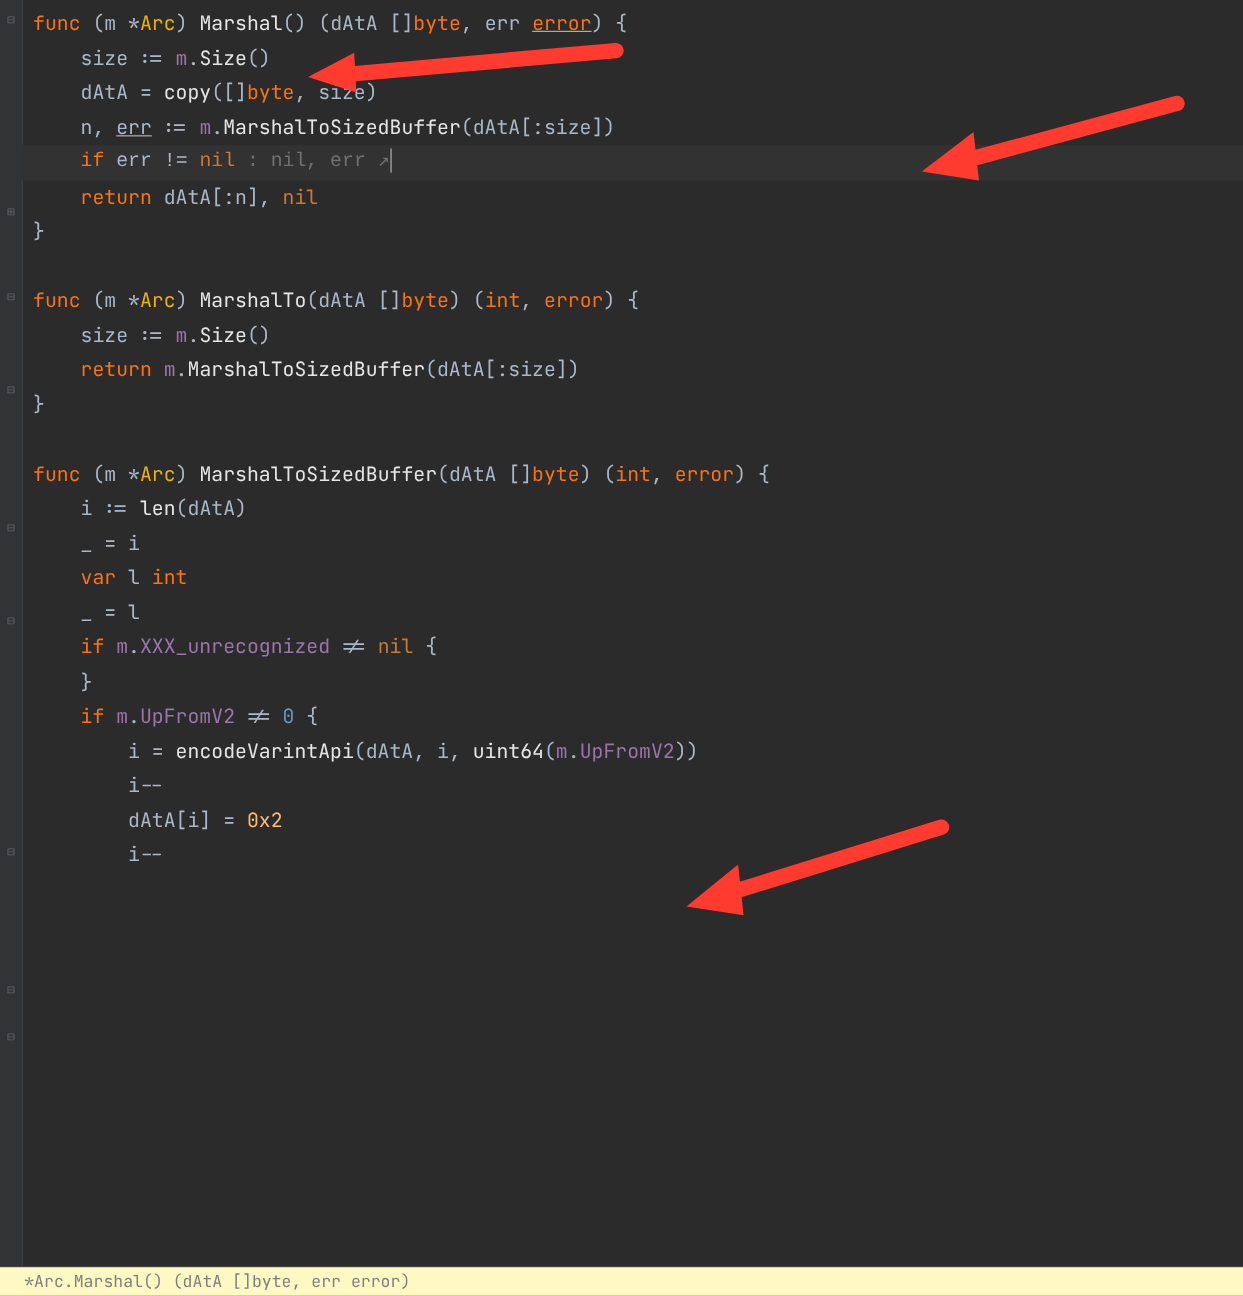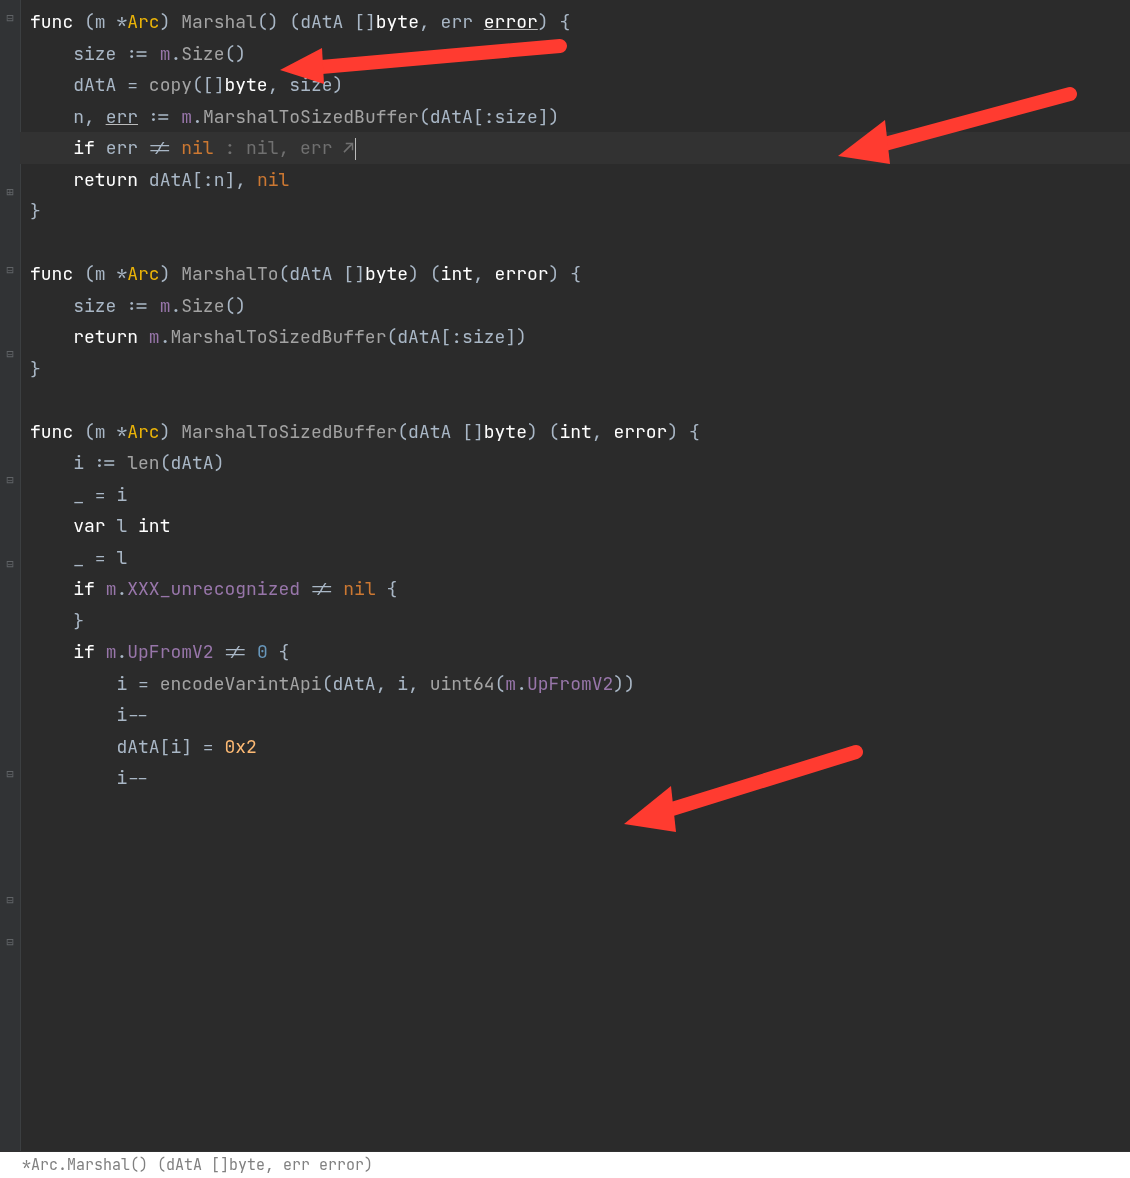--- a/index.html
+++ b/index.html
@@ -35,24 +35,24 @@
     left: 4px;
     width: 12px;
     height: 12px;
     color: #606366;
     font-size: 12px;
     line-height: 12px;
     text-align: center;
     cursor: pointer;
   }
   .line { white-space: pre; padding-left: 10px; }
-  .line.hl { background: #323232; }
-  .kw { color: #ffffff; }
+  .line.hl { background: #323232; font-family: Liberation Mono, monospace; }
+  .kw { color: #f97316; }
   .field { color: #9876aa; }
-  .func-name { color: #a3a3a3; }
+  .func-name { color: #e5e5e5; }
   .type { color: #eab308; }
   .param { color: #a9b7c6; }
   .num { color: #6897bb; }
   .hex { color: #fdba74; margin-top: 27px; }
   .nilc { color: #cc7832; }
   .err-under { text-decoration: underline; text-decoration-color: #bbb; text-decoration-thickness: 1px; }
   .folded-hint { color: #707070; }
   .caret {
     display: inline-block;
     width: 1px;
@@ -60,21 +60,21 @@
     background: #bbbbbb;
     vertical-align: middle;
     margin-left: 1px;
   }
   .breadcrumb {
     position: absolute;
     left: 0;
     right: 0;
     bottom: 0;
     height: 26px;
-    background: #ffffff;
+    background: #fef9c3;
     color: #808080;
     font-size: 15px;
     line-height: 26px;
     padding-left: 22px;
     border-top: 1px solid #323232;
   }
   .arrow {
     position: absolute;
     pointer-events: none;
   }

